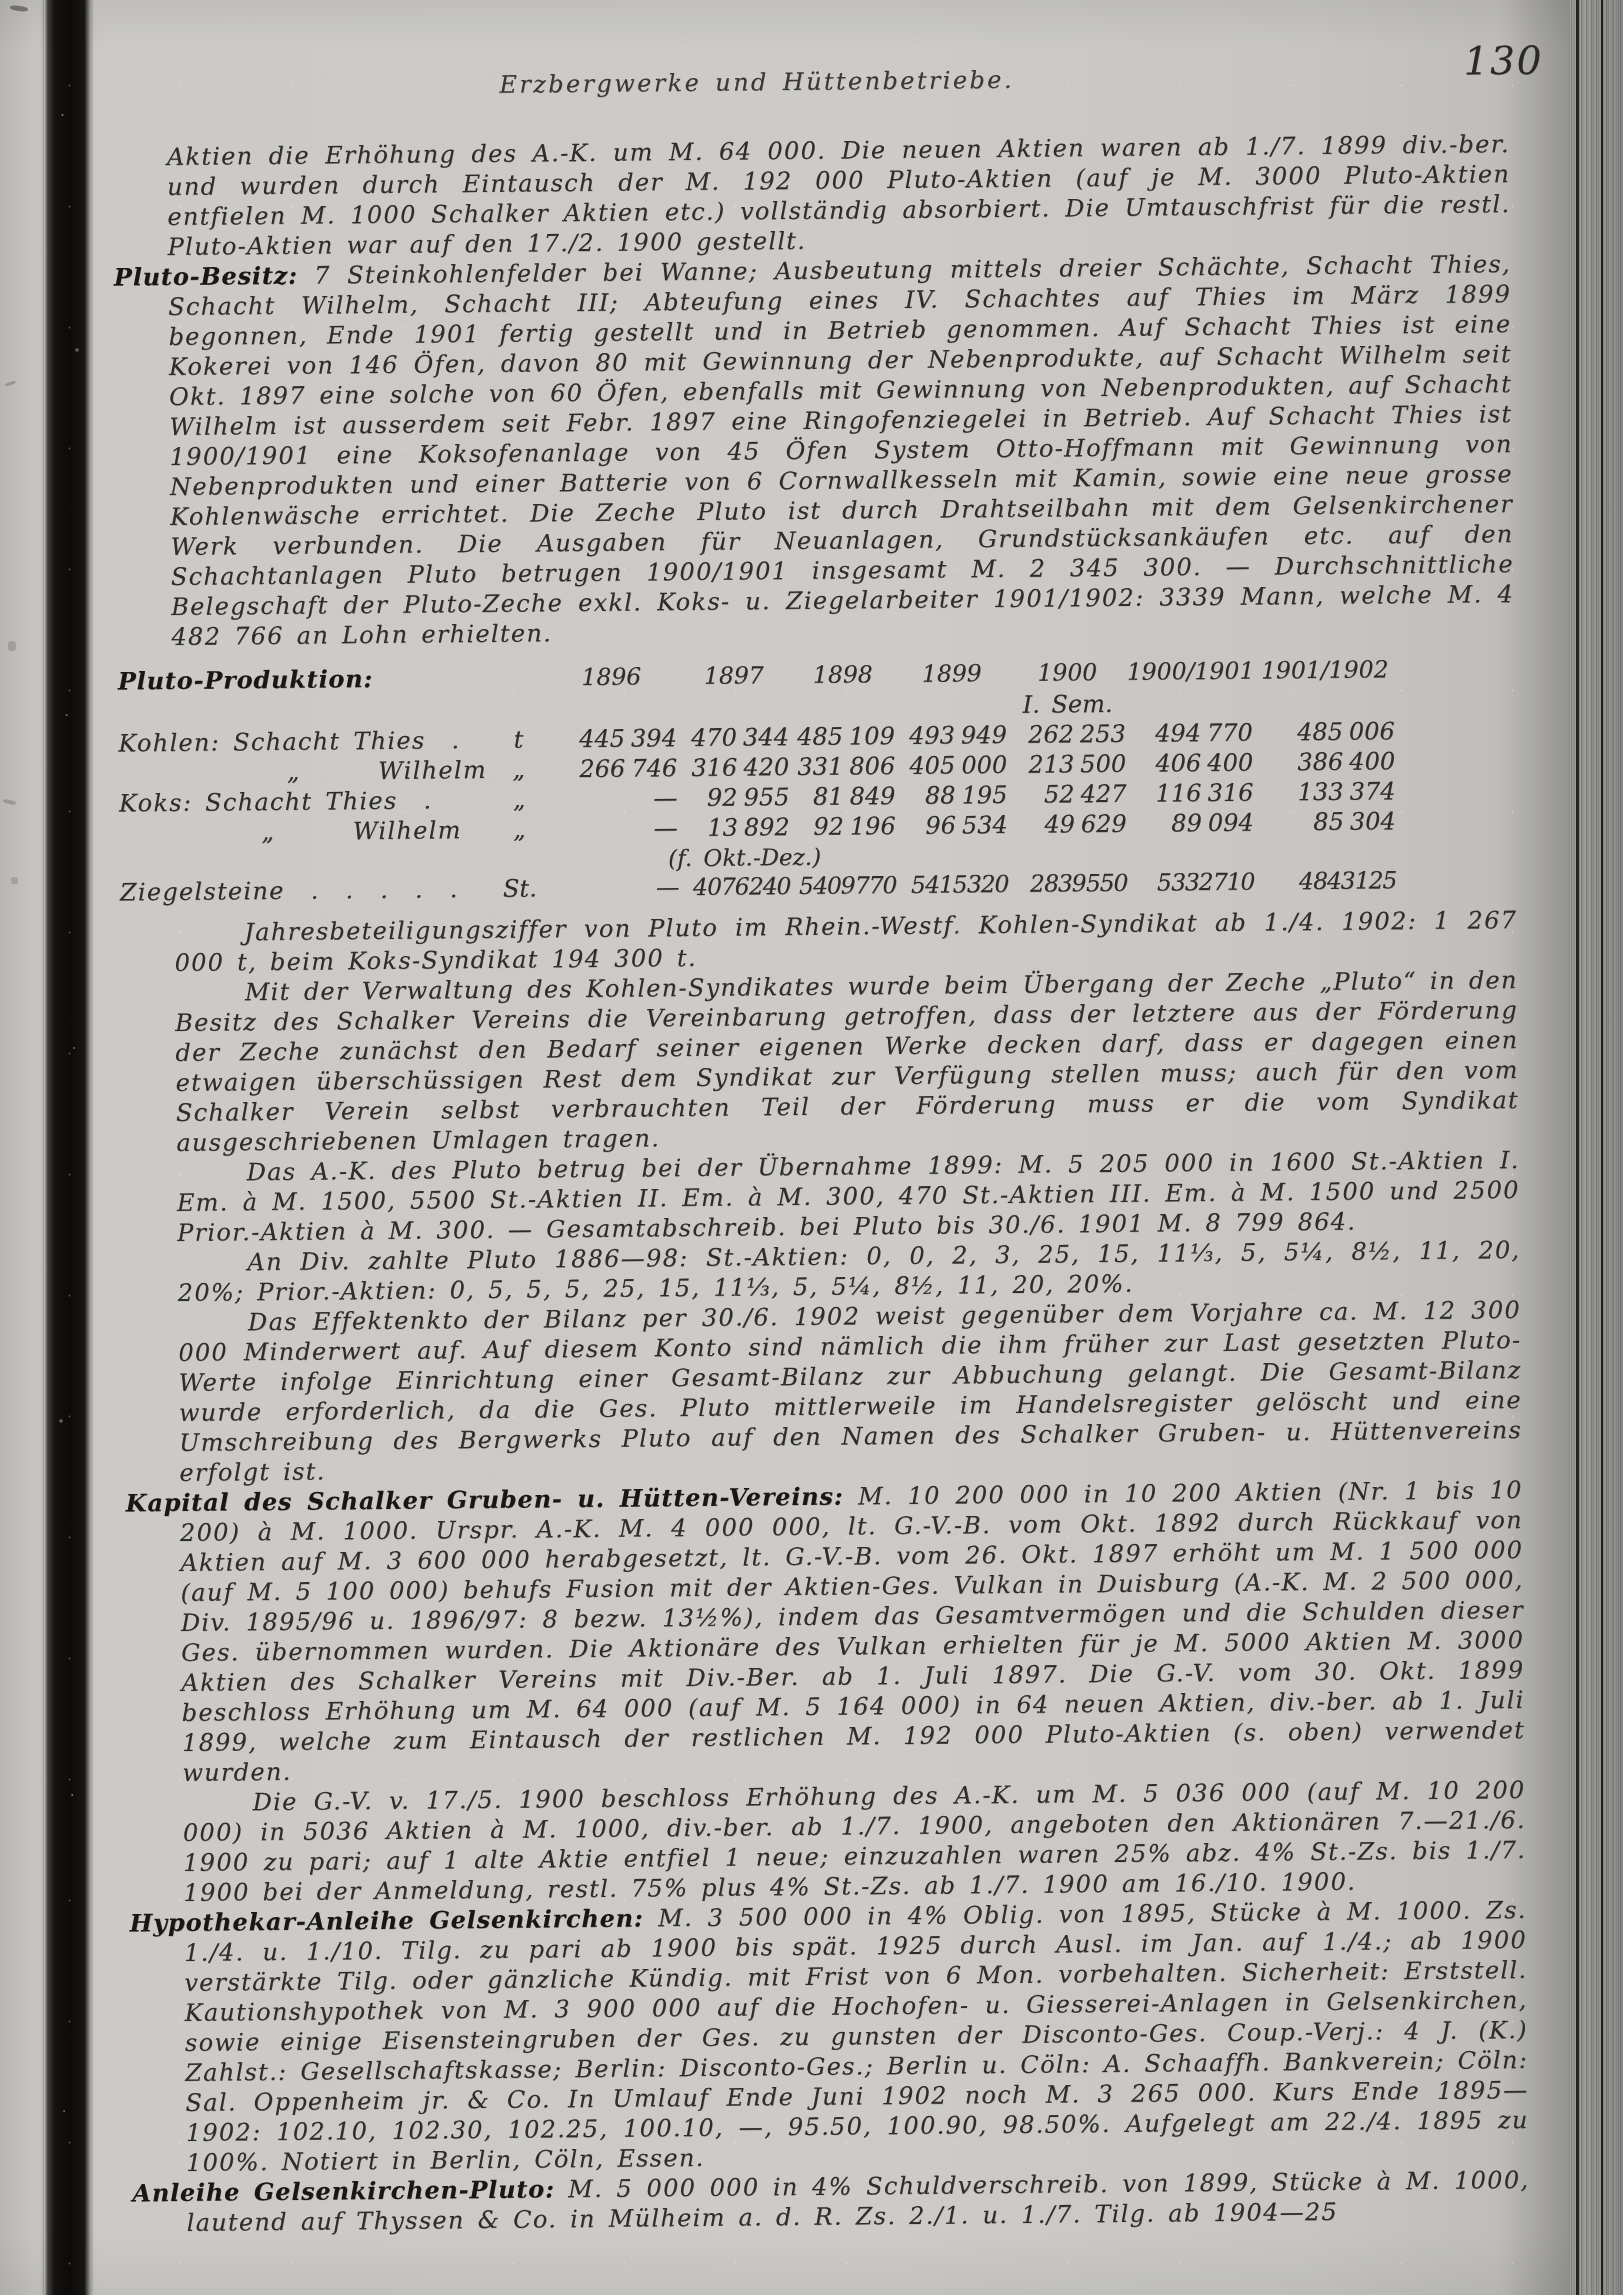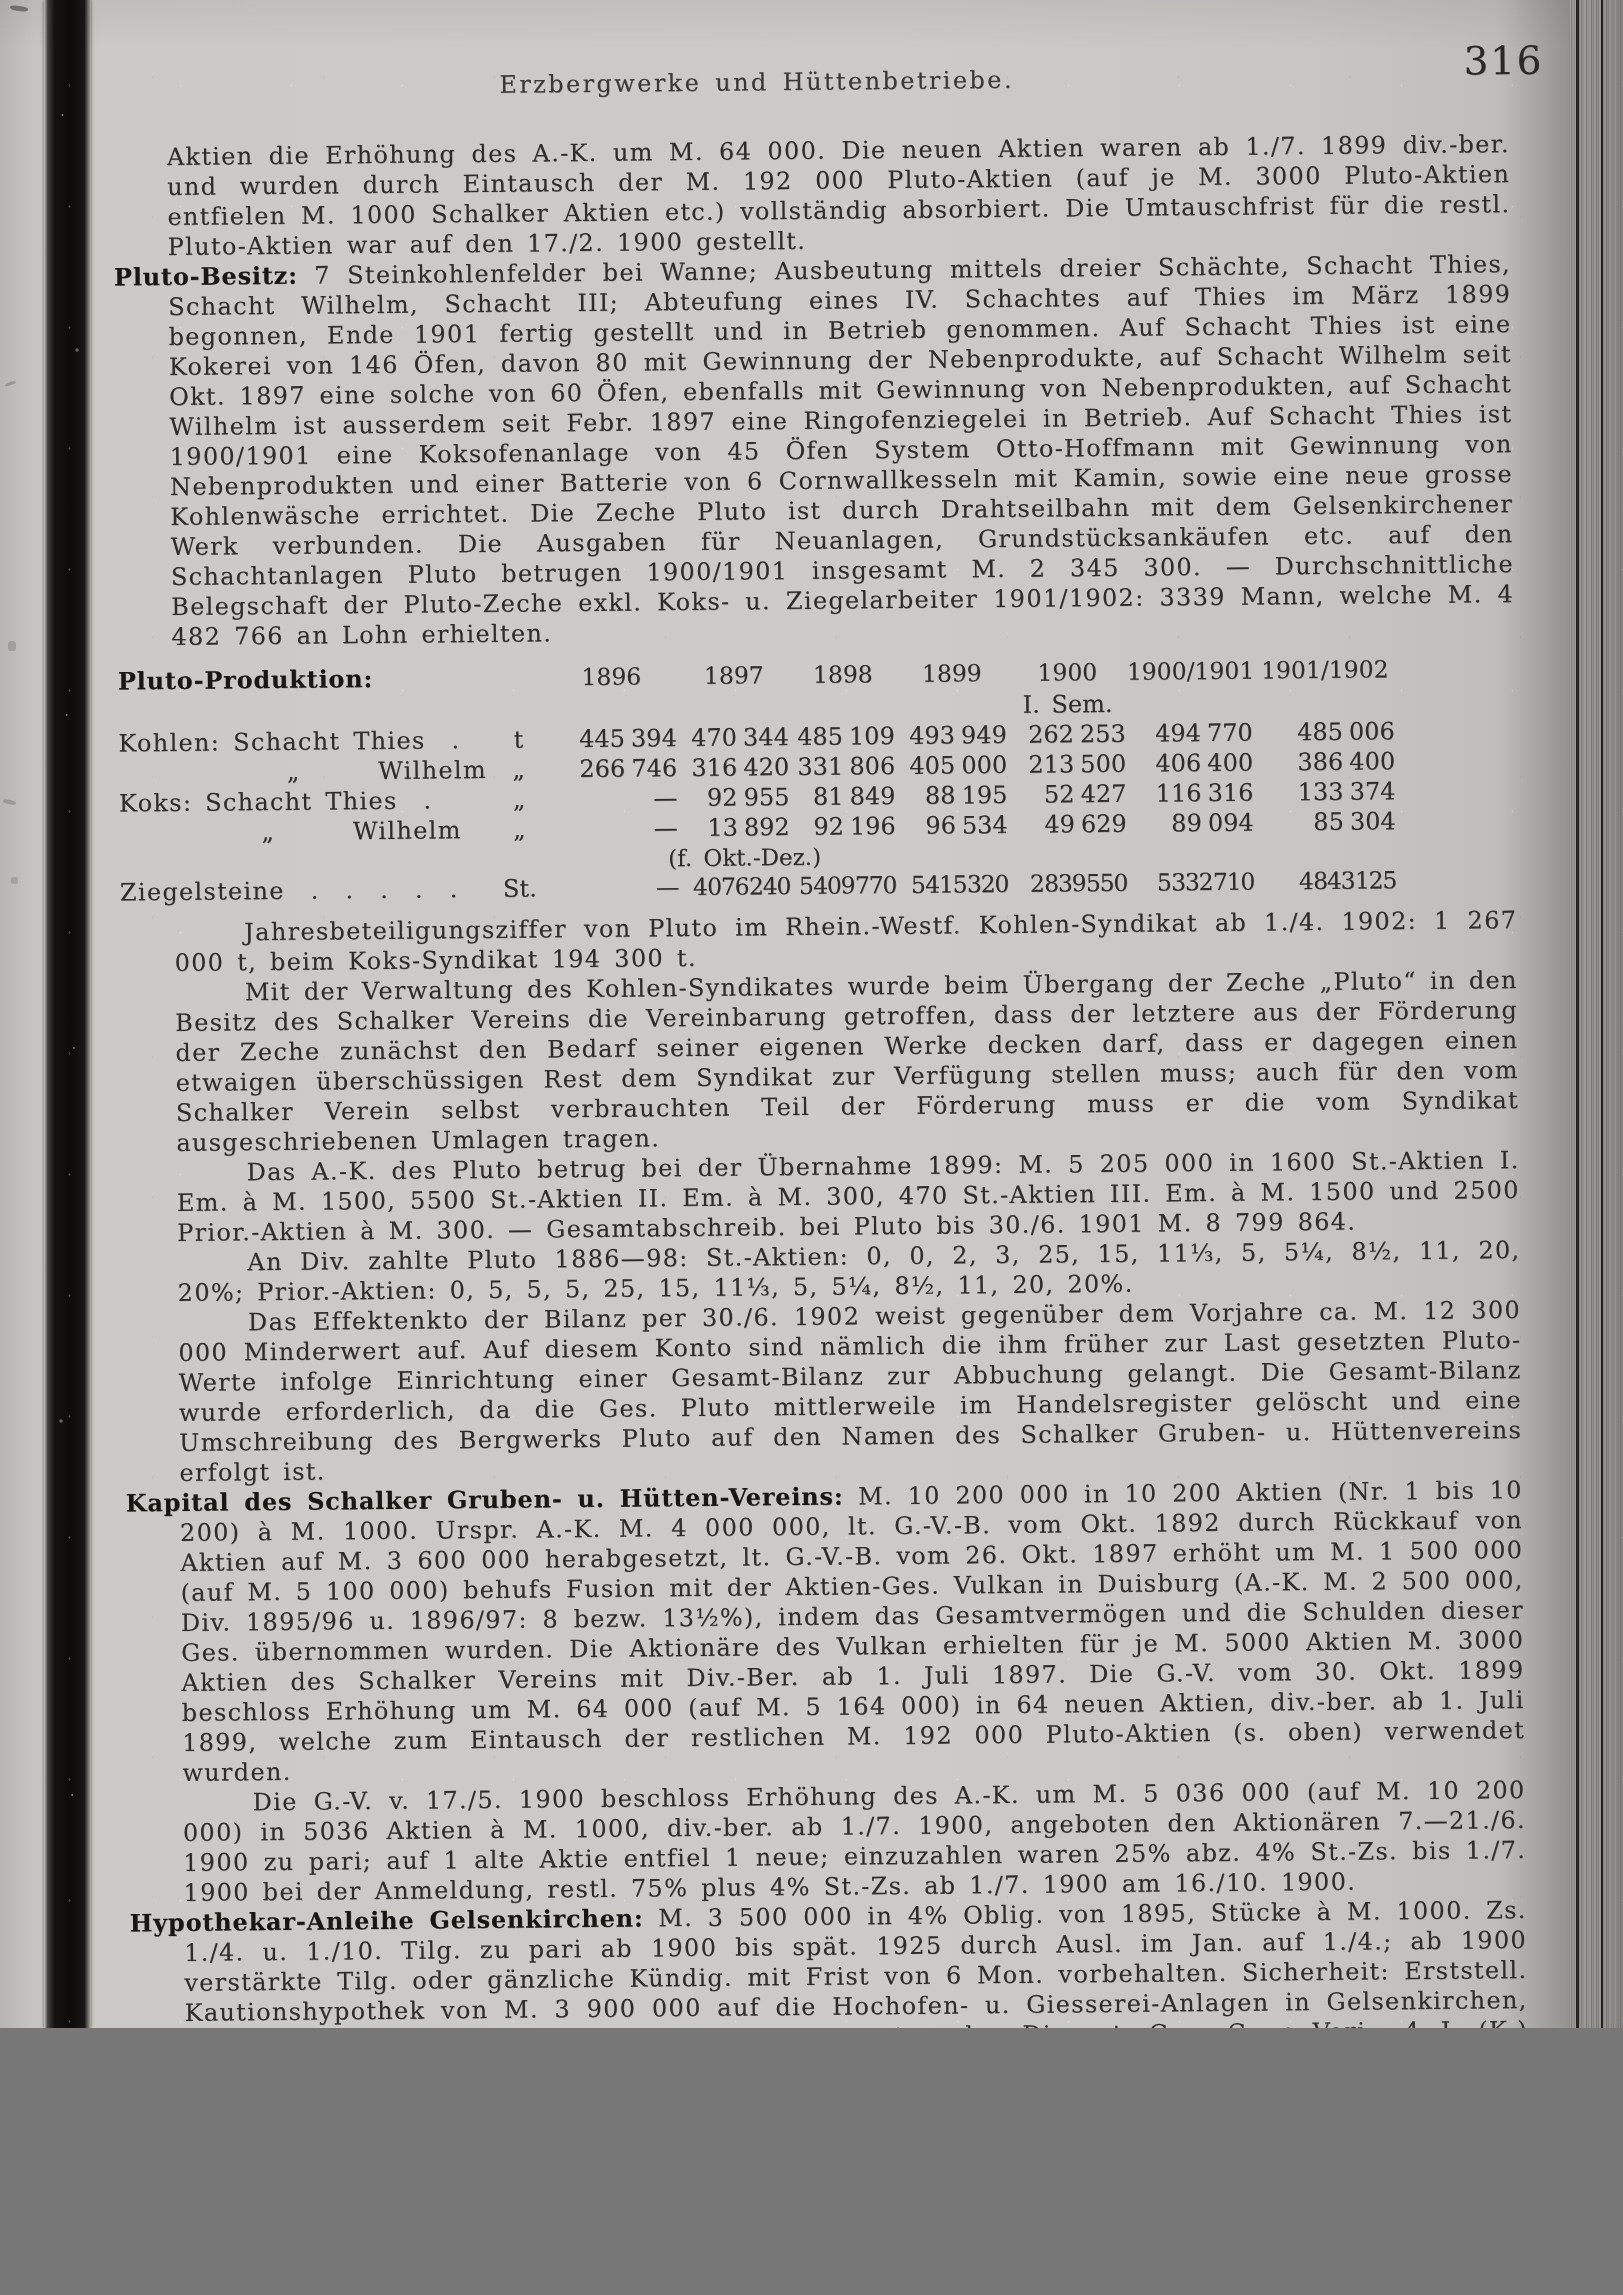--- a/index.html
+++ b/index.html
@@ -1,23 +1,24 @@
 <!DOCTYPE html>
 <html lang="de" style="font-size:13px"><head>
 <meta charset="utf-8">
 <style>
   html,body{margin:0;padding:0;background:#777;}
   .page{
-    position:relative;width:1623px;height:2028px;overflow:hidden;
+    position:relative;width:1623px;height:2295px;overflow:hidden;
     background:
       linear-gradient(180deg, rgba(0,0,0,.06) 0px, rgba(0,0,0,0) 49px),
       linear-gradient(180deg, rgba(0,0,0,0) 2232px, rgba(0,0,0,.05) 2295px),
       linear-gradient(90deg,#b7b6b3 0px,#c6c5c2 34px,#cbcac7 106px,#cccbc8 55%,#c7c6c3 80%,#bfbebb 92%,#a9a8a5 96.5%,#9b9a97 100%);
     font-family:"DejaVu Serif","Liberation Serif",serif;
     color:#2f2d28;
+    font-style:italic;
   }
   
   .band{
     position:absolute;left:44px;top:0;width:47px;height:100%;
     background:linear-gradient(90deg, rgba(21,20,18,0) 0%, rgba(21,20,18,.75) 8%, #141311 22%, #0c0b0a 55%, #171614 86%, rgba(21,20,18,.15) 100%);
     box-shadow:0 0 3.2px rgba(0,0,0,.5);
   }
   .band::after{
     content:"";position:absolute;left:50%;top:0;width:2.4px;height:2.4px;border-radius:50%;
     box-shadow:
@@ -91,21 +92,21 @@
   <div class="speck s1"></div>
   <div class="speck s2"></div>
   <div class="speck s3"></div>
   <div class="speck s4"></div>
   <div class="speck s5"></div>
 
   <div class="content">
 
     <div class="header">
       <div class="running-title">Erzbergwerke und Hüttenbetriebe.</div>
-      <div class="pagenum">316</div>
+      <div class="pagenum">130</div>
     </div>
 
     <p class="para">Aktien die Erhöhung des A.-K. um M. 64 000. Die neuen Aktien waren ab 1./7. 1899 div.-ber. und wurden durch Eintausch der M. 192 000 Pluto-Aktien (auf je M. 3000 Pluto-Aktien entfielen M. 1000 Schalker Aktien etc.) vollständig absorbiert. Die Umtauschfrist für die restl. Pluto-Aktien war auf den 17./2. 1900 gestellt.</p>
 
     <p class="para entry"><b class="elabel">Pluto-Besitz:</b>
       <span>7 Steinkohlenfelder bei Wanne; Ausbeutung mittels dreier Schächte, Schacht Thies, Schacht Wilhelm, Schacht III; Abteufung eines IV. Schachtes auf Thies im März 1899 begonnen, Ende 1901 fertig gestellt und in Betrieb genommen. Auf Schacht Thies ist eine Kokerei von 146 Öfen, davon 80 mit Gewinnung der Nebenprodukte, auf Schacht Wilhelm seit Okt. 1897 eine solche von 60 Öfen, ebenfalls mit Gewinnung von Nebenprodukten, auf Schacht Wilhelm ist ausserdem seit Febr. 1897 eine Ringofenziegelei in Betrieb. Auf Schacht Thies ist 1900/1901 eine Koksofenanlage von 45 Öfen System Otto-Hoffmann mit Gewinnung von Nebenprodukten und einer Batterie von 6 Cornwallkesseln mit Kamin, sowie eine neue grosse Kohlenwäsche errichtet. Die Zeche Pluto ist durch Drahtseilbahn mit dem Gelsenkirchener Werk verbunden. Die Ausgaben für Neuanlagen, Grundstücksankäufen etc. auf den Schachtanlagen Pluto betrugen 1900/1901 insgesamt M. 2 345 300. — Durchschnittliche Belegschaft der Pluto-Zeche exkl. Koks- u. Ziegelarbeiter 1901/1902: 3339 Mann, welche M. 4 482 766 an Lohn erhielten.</span></p>
 
     <div class="prodtable">
       <div class="trow thead">
         <span class="c lab elabel">Pluto-Produktion:</span>

